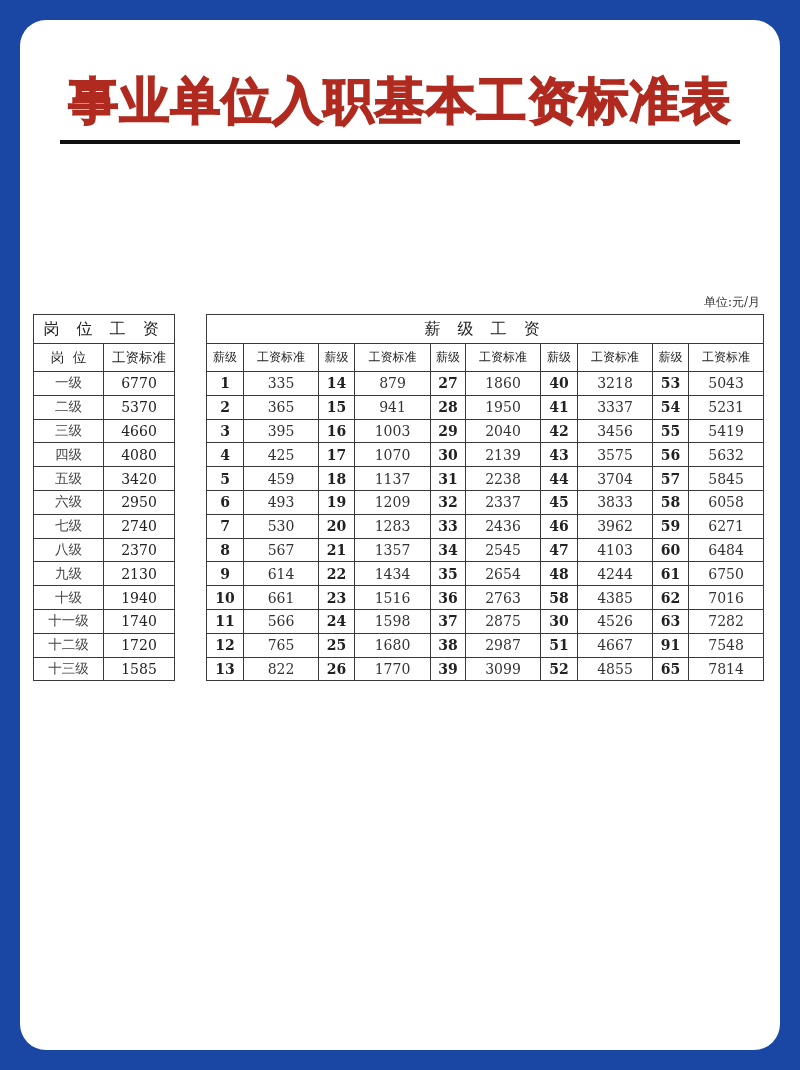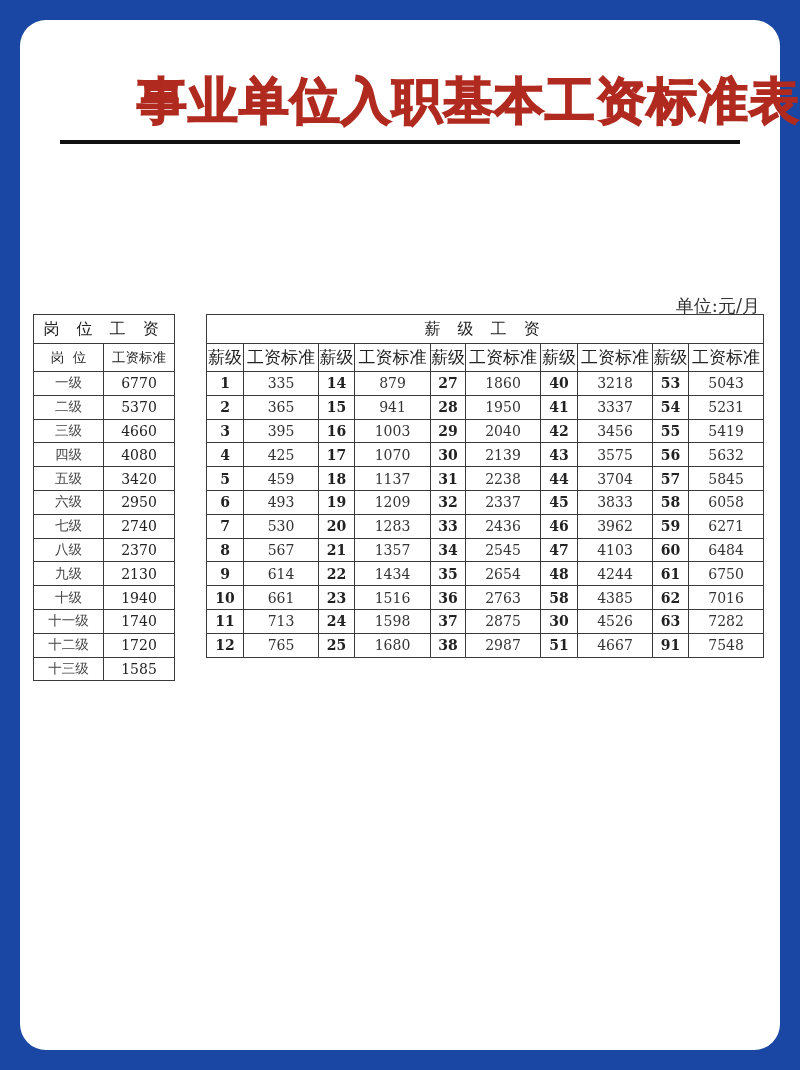--- a/index.html
+++ b/index.html
@@ -13,40 +13,40 @@
       position: absolute;
       left: 20px; top: 20px;
       width: 760px; height: 1030px;
       background: #ffffff;
       border-radius: 26px;
     }
     .title {
       position: absolute;
       left: 0; width: 800px;
       top: 70px;
-      text-align: right;
+      text-align: center;
       font-family: "DejaVu Sans", "Liberation Sans", sans-serif;
       font-weight: bold;
       font-size: 50px;
       line-height: 62px;
       color: #b02a1f;
       letter-spacing: 1px;
       -webkit-text-stroke: 1.5px #b02a1f;
     }
     .title-rule {
       position: absolute;
       left: 60px; top: 140px;
       width: 680px; height: 4px;
       background: #111;
     }
     .unit {
       position: absolute;
       top: 294px; left: 660px; width: 100px;
       text-align: right;
-      font-size: 18px;
+      font-size: 12px;
       color: #333;
     }
     table {
       position: absolute;
       border-collapse: collapse;
       table-layout: fixed;
       color: #222;
     }
     td, th {
       border: 1.3px solid #3a3a3a;
@@ -59,21 +59,21 @@
       white-space: nowrap;
     }
     .pos-table { left: 33px; top: 314px; width: 141px; padding-left: 40px; }
     .pos-table .cap td { height: 29px; font-size: 16px; letter-spacing: 6px; font-family: "DejaVu Sans", "Liberation Sans", sans-serif; }
     .pos-table .hdr td { height: 28px; font-size: 13.5px; font-family: "DejaVu Sans", "Liberation Sans", sans-serif; margin-top: 28px; }
     .pos-table .row td { height: 23.8px; text-align: center; }
     .pos-table .lvl { color: #444; font-family: "DejaVu Sans", "Liberation Sans", sans-serif; font-size: 13.5px; }
 
     .sal-table { left: 206px; top: 314px; width: 557px; }
     .sal-table .cap td { height: 29px; font-size: 16px; letter-spacing: 6px; font-family: "DejaVu Sans", "Liberation Sans", sans-serif; margin-left: 32px; }
-    .sal-table .hdr td { height: 28px; font-size: 17px; font-family: "DejaVu Sans", "Liberation Sans", sans-serif; }
+    .sal-table .hdr td { height: 28px; font-size: 12px; font-family: "DejaVu Sans", "Liberation Sans", sans-serif; }
     .sal-table .row td { height: 23.8px; }
     .sal-table .grade { font-weight: bold; }
     .sal-table .amt { color: #333; }
   </style>
 </head>
 <body>
 
 <div class="card"></div>
 
 <div class="title">事业单位入职基本工资标准表</div>
@@ -293,21 +293,21 @@
         <td class="amt">1516</td>
         <td class="grade">36</td>
         <td class="amt">2763</td>
         <td class="grade">58</td>
         <td class="amt">4385</td>
         <td class="grade">62</td>
         <td class="amt">7016</td>
       </tr>
       <tr class="row">
         <td class="grade">11</td>
-        <td class="amt">713</td>
+        <td class="amt">566</td>
         <td class="grade">24</td>
         <td class="amt">1598</td>
         <td class="grade">37</td>
         <td class="amt">2875</td>
         <td class="grade">30</td>
         <td class="amt">4526</td>
         <td class="grade">63</td>
         <td class="amt">7282</td>
       </tr>
       <tr class="row">
@@ -315,14 +315,26 @@
         <td class="amt">765</td>
         <td class="grade">25</td>
         <td class="amt">1680</td>
         <td class="grade">38</td>
         <td class="amt">2987</td>
         <td class="grade">51</td>
         <td class="amt">4667</td>
         <td class="grade">91</td>
         <td class="amt">7548</td>
       </tr>
+      <tr class="row">
+        <td class="grade">13</td>
+        <td class="amt">822</td>
+        <td class="grade">26</td>
+        <td class="amt">1770</td>
+        <td class="grade">39</td>
+        <td class="amt">3099</td>
+        <td class="grade">52</td>
+        <td class="amt">4855</td>
+        <td class="grade">65</td>
+        <td class="amt">7814</td>
+      </tr>
     </tbody>
 </table>
 
 </body></html>

